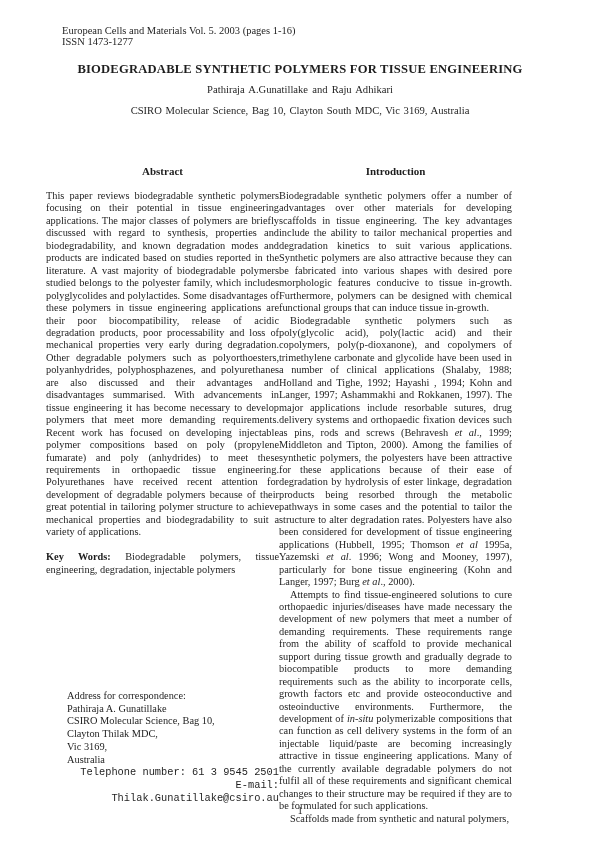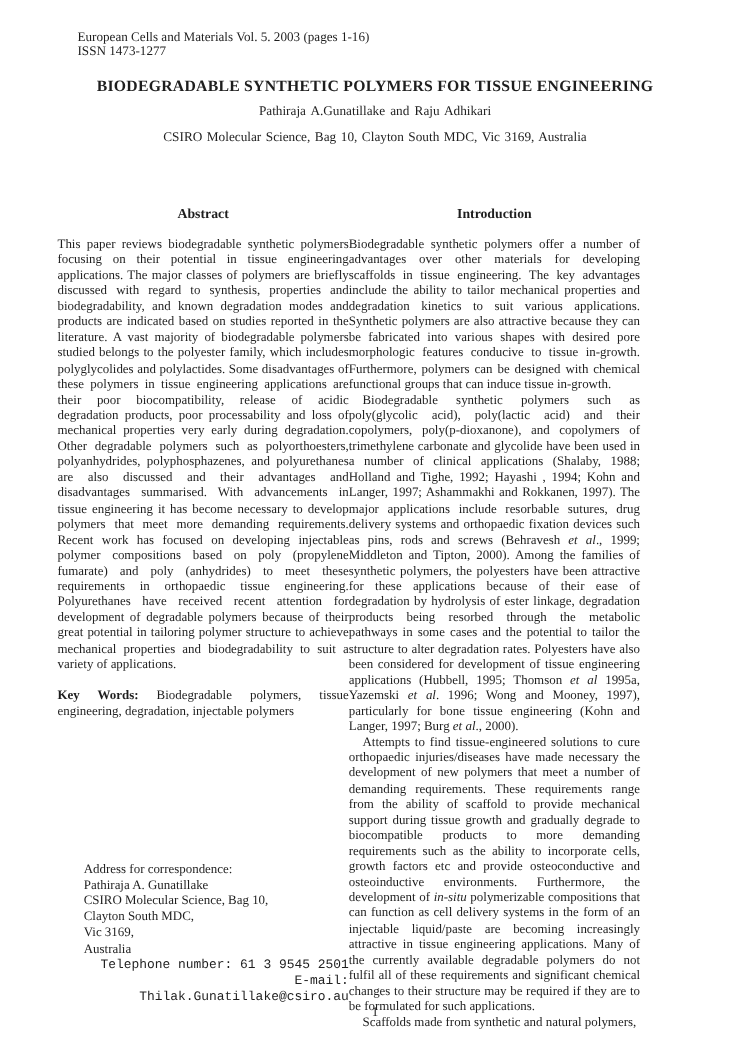--- a/index.html
+++ b/index.html
@@ -105,21 +105,21 @@
 
     <div class="col">
       <div class="sec-heading">Abstract</div>
       <p class="body-text">This paper reviews biodegradable synthetic polymers focusing on their potential in tissue engineering applications. The major classes of polymers are briefly discussed with regard to synthesis, properties and biodegradability, and known degradation modes and products are indicated based on studies reported in the literature. A vast majority of biodegradable polymers studied belongs to the polyester family, which includes polyglycolides and polylactides. Some disadvantages of these polymers in tissue engineering applications are their poor biocompatibility, release of acidic degradation products, poor processability and loss of mechanical properties very early during degradation. Other degradable polymers such as polyorthoesters, polyanhydrides, polyphosphazenes, and polyurethanes are also discussed and their advantages and disadvantages summarised. With advancements in tissue engineering it has become necessary to develop polymers that meet more demanding requirements. Recent work has focused on developing injectable polymer compositions based on poly (propylene fumarate) and poly (anhydrides) to meet these requirements in orthopaedic tissue engineering. Polyurethanes have received recent attention for development of degradable polymers because of their great potential in tailoring polymer structure to achieve mechanical properties and biodegradability to suit a variety of applications.</p>
       <p class="body-text keywords"><b>Key Words:</b><span> Biodegradable polymers, tissue engineering, degradation, injectable polymers</span></p>
 
       <div class="correspondence">
         <span class="corr-line">Address for correspondence:</span>
         <span class="corr-line">Pathiraja A. Gunatillake</span>
         <span class="corr-line">CSIRO Molecular Science, Bag 10,</span>
-        <span class="corr-line">Clayton South MDC,</span>
+        <span class="corr-line">Clayton Thilak MDC,</span>
         <span class="corr-line">Vic 3169,</span>
         <span class="corr-line">Australia</span>
         <span class="corr-right">Telephone number: 61 3 9545 2501</span>
         <span class="corr-right">E-mail: Thilak.Gunatillake@csiro.au</span>
       </div>
     </div>
 
     <div class="col">
       <div class="sec-heading">Introduction</div>
       <p class="body-text">Biodegradable synthetic polymers offer a number of advantages over other materials for developing scaffolds in tissue engineering. The key advantages include the ability to tailor mechanical properties and degradation kinetics to suit various applications. Synthetic polymers are also attractive because they can be fabricated into various shapes with desired pore morphologic features conducive to tissue in-growth. Furthermore, polymers can be designed with chemical functional groups that can induce tissue in-growth.</p>

